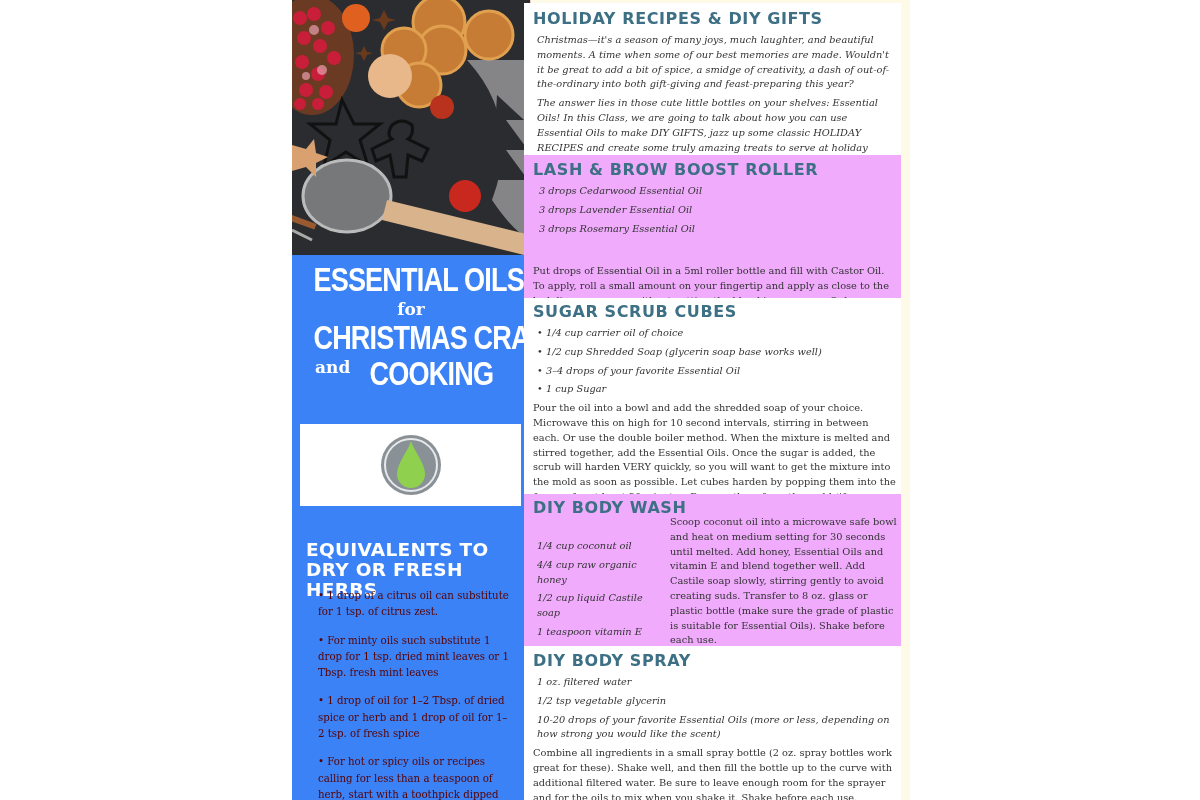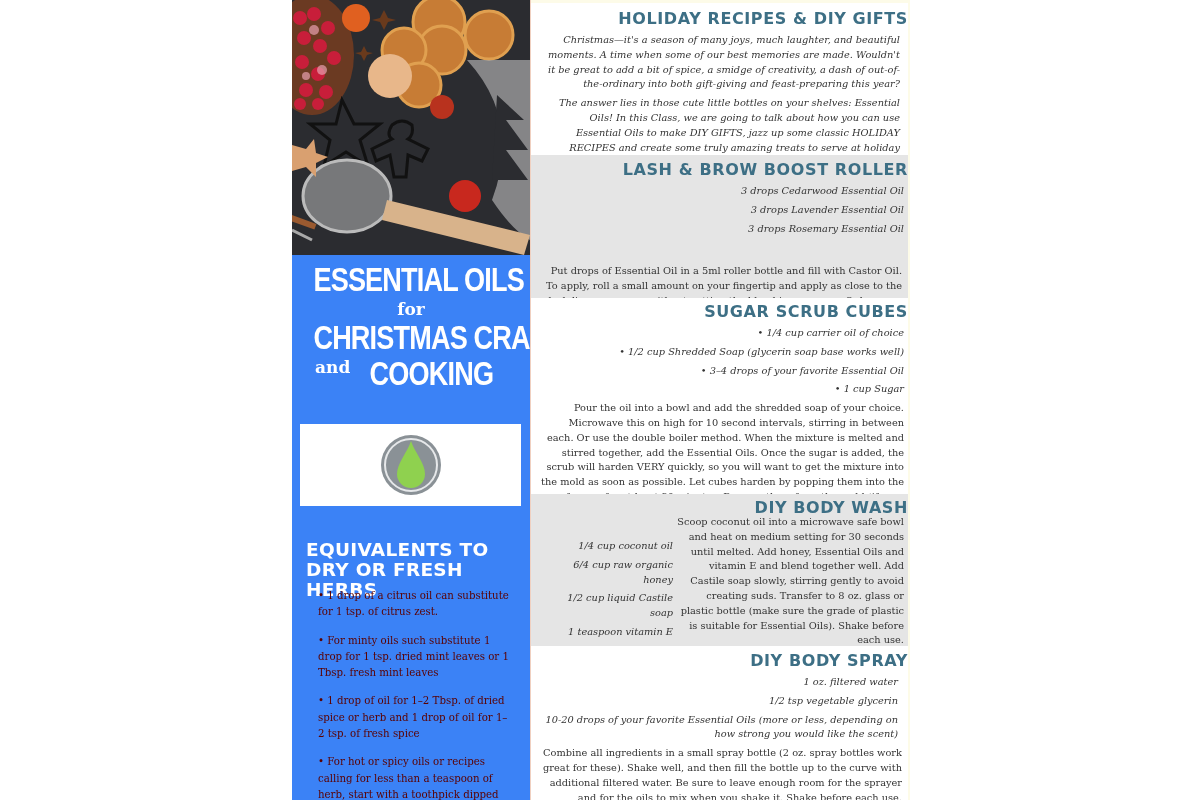--- a/index.html
+++ b/index.html
@@ -8,24 +8,24 @@
   .left { position:absolute; left:0; top:0; width:238px; height:800px; background:#3b82f6; border-right:1px solid #f0d0c0; }
   .photo { position:absolute; left:0; top:0; width:238px; height:255px; background:#2c2d30; overflow:hidden; }
   .title-block { position:absolute; left:0; top:262px; width:238px; text-align:center; color:#fff; }
   .t-big { font-family:"Liberation Sans", sans-serif; font-weight:bold; font-size:33px; letter-spacing:-1px; line-height:36px; transform:scaleX(0.82); display:block; white-space:nowrap; }
   .t-small { font-family:"DejaVu Serif", serif; font-weight:bold; font-size:17px; line-height:22px; }
   .t-row { display:flex; align-items:flex-start; justify-content:center; gap:6px; }
   .logo-box { position:absolute; left:8px; top:424px; width:221px; height:82px; background:#ffffff; display:flex; align-items:center; justify-content:center; }
   .herbs-title { position:absolute; left:14px; top:540px; width:220px; color:#fff; font-family:"DejaVu Sans", sans-serif; font-weight:bold; font-size:18.5px; line-height:20px; letter-spacing:0.3px; }
   .herbs-list { position:absolute; left:14px; top:576px; width:216px; color:#5a0000; font-family:"DejaVu Serif", serif; font-size:10.2px; line-height:16.3px; }
   .herbs-list p { margin:12px; }
-  .right { position:absolute; left:239px; top:0; width:377px; height:800px;text-align:right; }
+  .right { position:absolute; left:232px; top:0; width:377px; height:800px; }
   .sec { position:absolute; left:0; width:377px; padding:0 0 0 9px; box-sizing:border-box; }
   .sec.white { background:#ffffff; }
-  .sec.grey { background:#e5e5e5; }
+  .sec.grey { background:#f0abfc; }
   .sec h2 { margin:0; font-family:"DejaVu Sans", sans-serif; font-weight:bold; color:#3d6f85; font-size:16px; letter-spacing:0.6px; line-height:20px; }
   .body { font-family:"DejaVu Serif", serif; color:#333; font-size:9.8px; line-height:14.8px; }
   .body p { margin:4px;font-style:italic; }
   .wash-cols { display:flex; }
   .wash-left { width:137px; padding-top:17px; }
   .wash-right { flex:1; padding-right:4px; }
   .frame-top { position:absolute; left:292px; top:0; width:618px; height:3px; background:#f6edb3; }
 </style>
 </head>
 <body>
@@ -147,21 +147,21 @@
         <p>• 1 cup Sugar</p>
       </div>
       <div class="body" style="padding-right:4px;">Pour the oil into a bowl and add the shredded soap of your choice. Microwave this on high for 10 second intervals, stirring in between each. Or use the double boiler method. When the mixture is melted and stirred together, add the Essential Oils. Once the sugar is added, the scrub will harden VERY quickly, so you will want to get the mixture into the mold as soon as possible. Let cubes harden by popping them into the freezer for at least 30 minutes. Remove them from the mold (if your mold is large, you may want to cut into smaller pieces). Store in an airtight container.</div>
     </div>
 
     <div class="sec grey" style="top:494px;height:152px;padding-top:4px;">
       <h2>DIY BODY WASH</h2>
       <div class="wash-cols">
         <div class="body wash-left">
           <p>1/4 cup coconut oil</p>
-          <p>6/4 cup raw organic honey</p>
+          <p>4/4 cup raw organic honey</p>
           <p>1/2 cup liquid Castile soap</p>
           <p>1 teaspoon vitamin E</p>
           <p>20-30 drops of your favorite Essential Oils</p>
         </div>
         <div class="body wash-right" style="margin-top:-3px;">Scoop coconut oil into a microwave safe bowl and heat on medium setting for 30 seconds until melted. Add honey, Essential Oils and vitamin E and blend together well. Add Castile soap slowly, stirring gently to avoid creating suds. Transfer to 8 oz. glass or plastic bottle (make sure the grade of plastic is suitable for Essential Oils). Shake before each use.</div>
       </div>
     </div>
 
     <div class="sec white" style="top:646px;height:154px;padding-top:5px;">
       <h2>DIY BODY SPRAY</h2>

